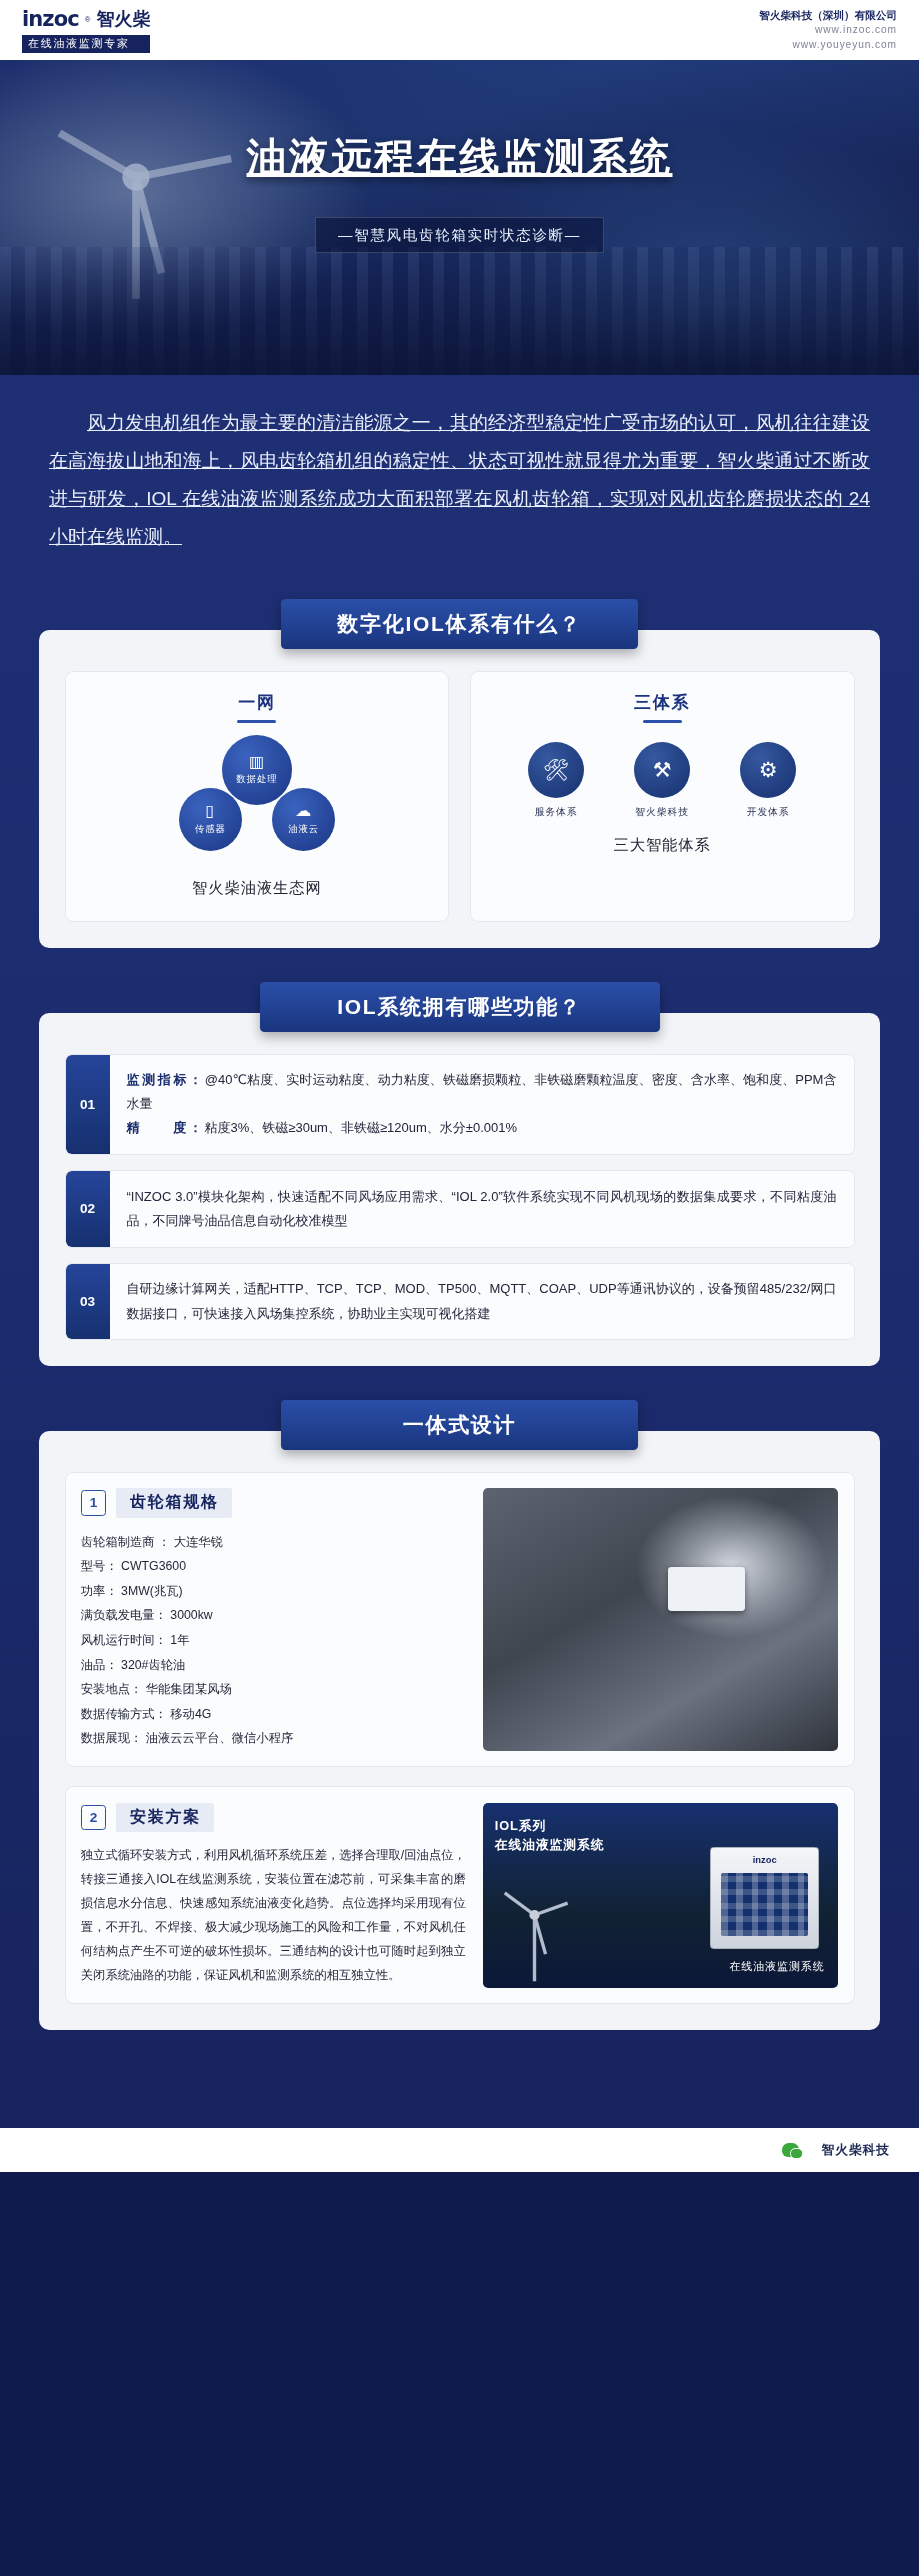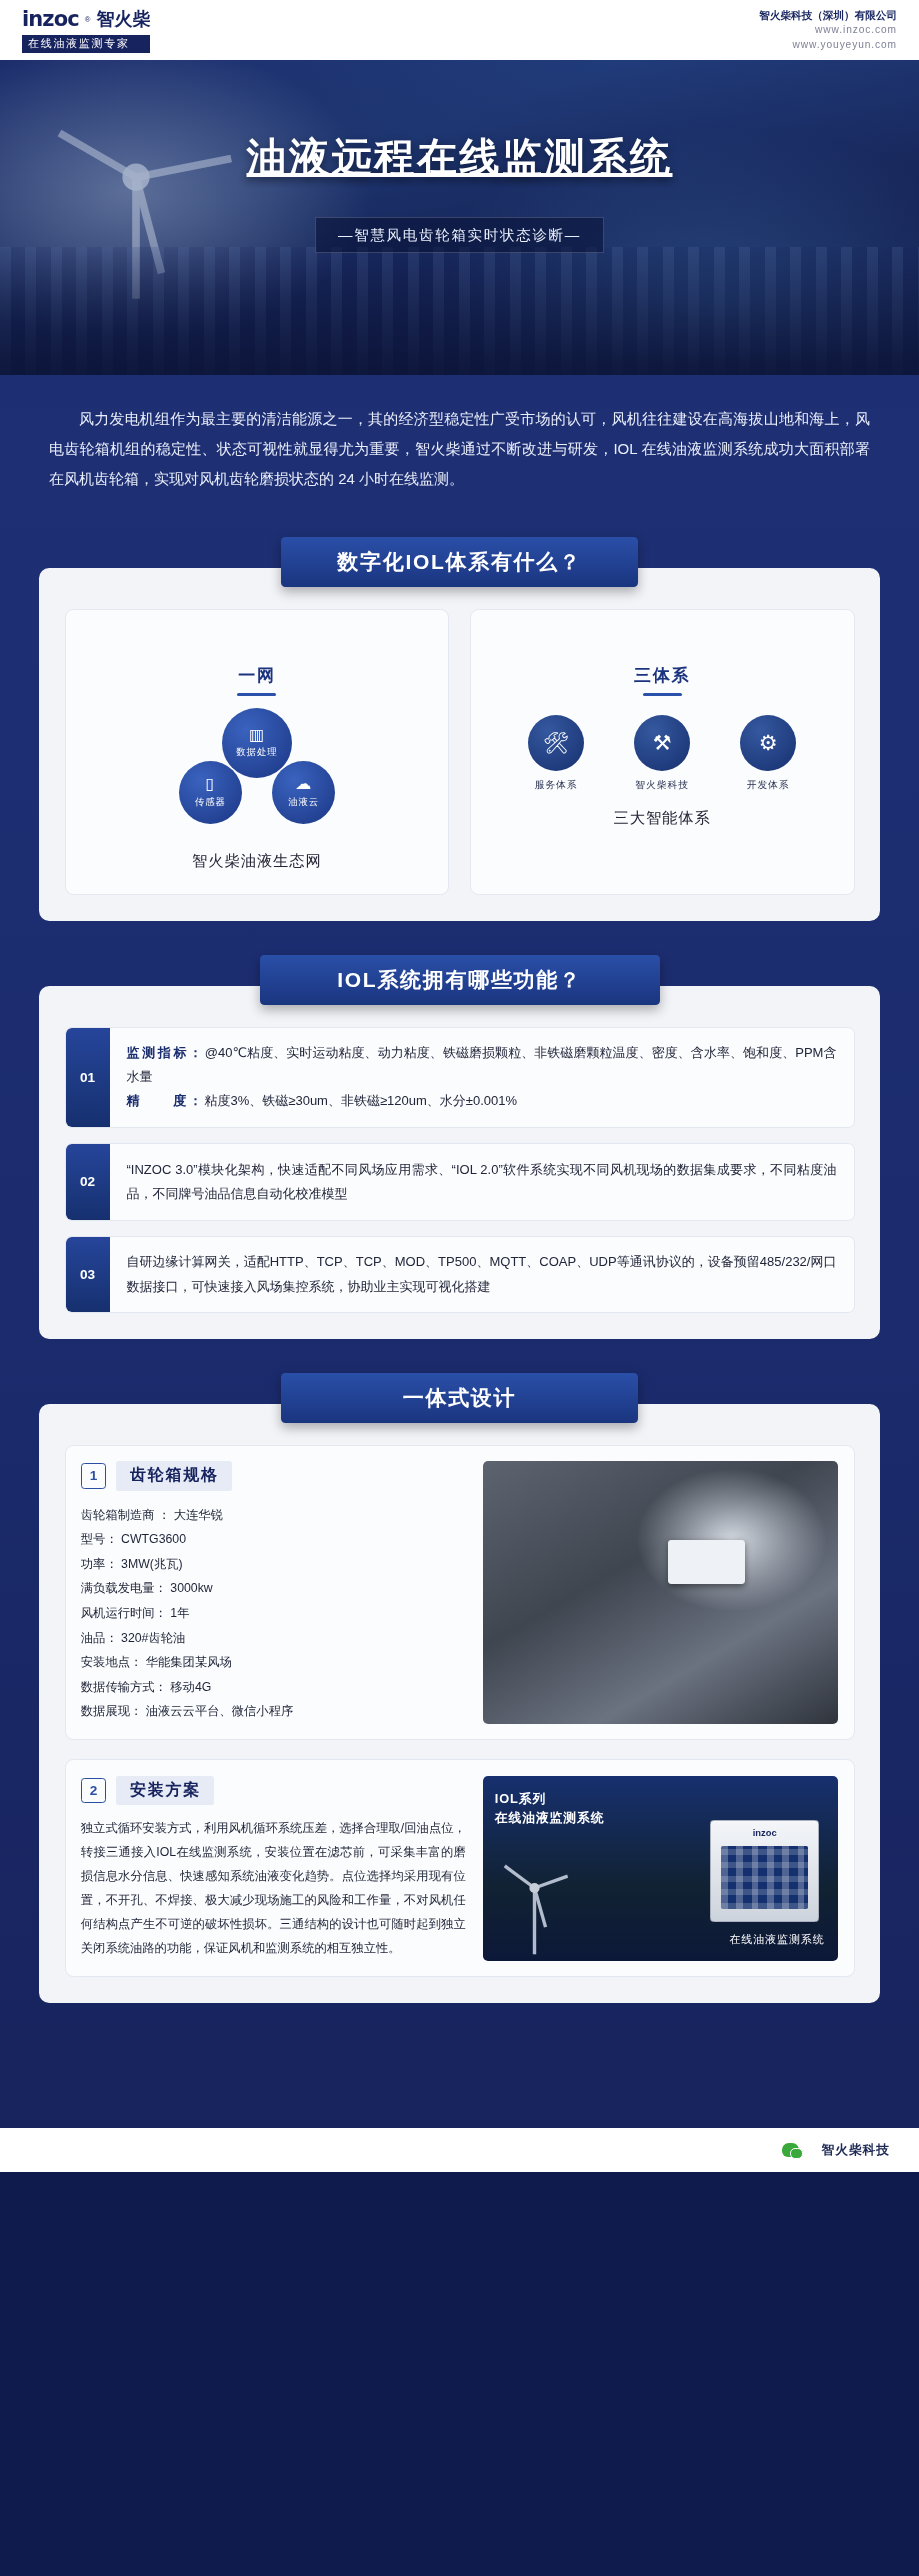--- a/index.html
+++ b/index.html
@@ -96,24 +96,25 @@
     color: #e8eefc;
     font-size: 14.5px;
     letter-spacing: 1.7px;
     padding: 7.7px 22px;
   }
 
   
   .intro {
     padding: 29px 49px 8.5px 49px;
     color: #e9eefb;
-    font-size: 15px;
+    font-size: 19px;
     line-height: 2.0;
     text-align: justify;
     text-indent: 2em;
+    text-decoration: underline;
   }
 
   
   .section { position: relative; margin: 34px 39px 0 39px; }
   .sec-banner {
     position: relative;
     width: 357px;
     margin: 0 auto;
     background: linear-gradient(180deg, #2a4fa8 0%, #1a357f 100%);
     border-radius: 4.3px;
@@ -140,21 +141,21 @@
   .two-cards { display: flex; gap: 20.4px; }
   .card {
     flex: 1;
     background: #fbfcfe;
     border: 0.9px solid #e3e7ef;
     border-radius: 8.5px;
     padding: 19px 13.6px 22px 13.6px;
     text-align: center;
   }
   .card-h {
-    font-size: 17px; font-weight: bold; color: #1c3380; letter-spacing: 1.7px; margin-top: 35px;
+    font-size: 17px; font-weight: bold; color: #1c3380; letter-spacing: 1.7px;
   }
   .card-h-underline {
     width: 39px; height: 2.6px; background: #2c51ab; margin: 6.8px auto 0 auto; border-radius: 1.7px;
   }
   .card-foot {
     margin-top: 15.3px; font-size: 15.3px; color: #223; letter-spacing: 0.9px;
   }
   .venn { position: relative; height: 128px; margin-top: 12px; }
   .bub {
     position: absolute;

